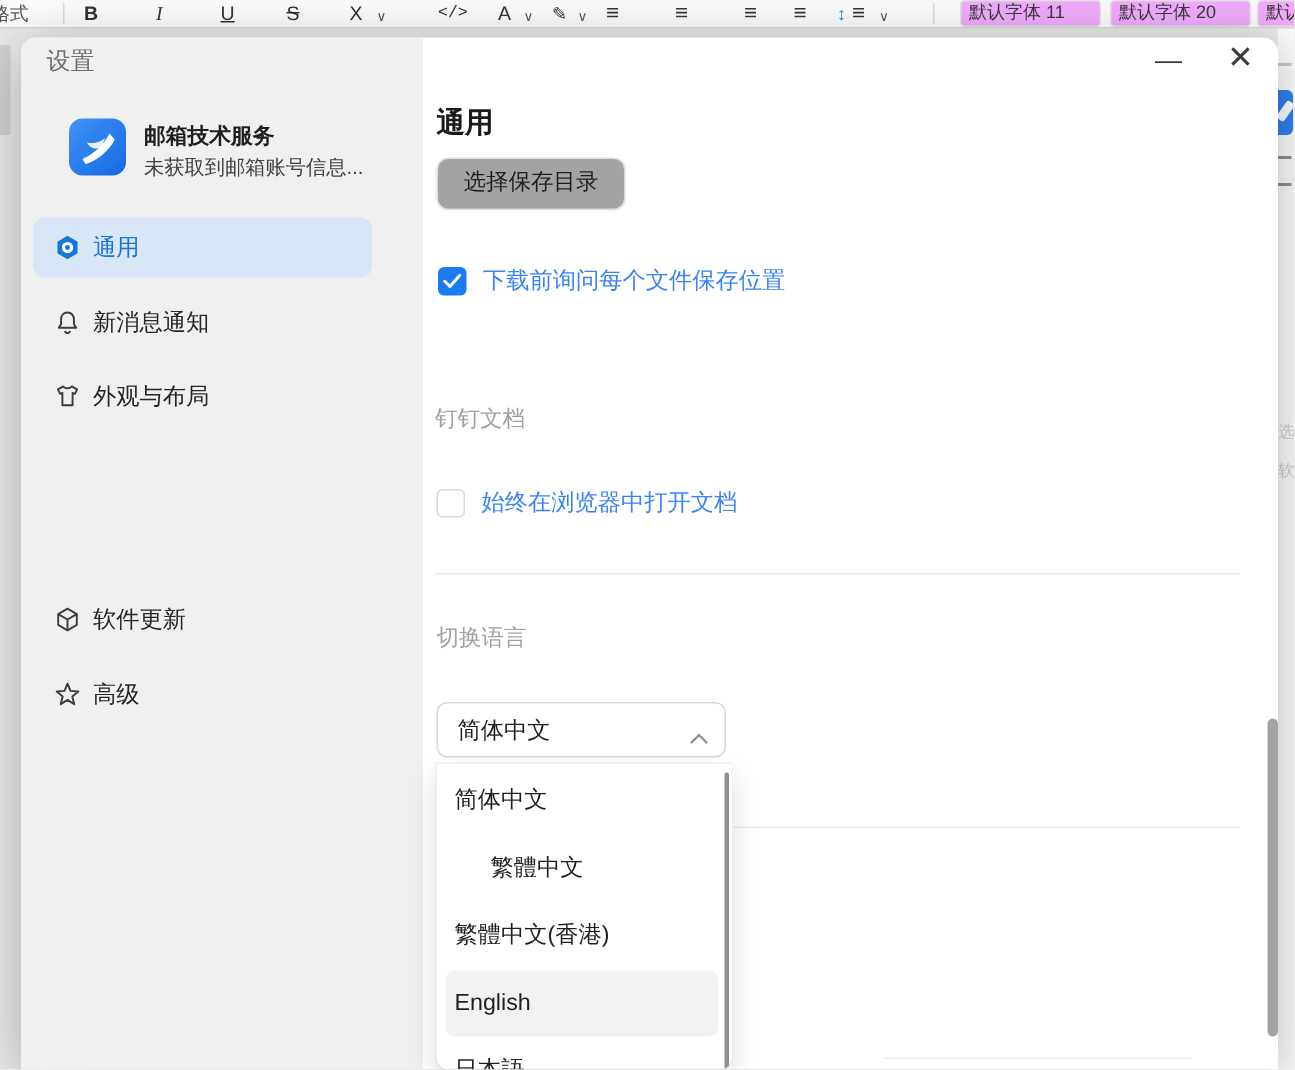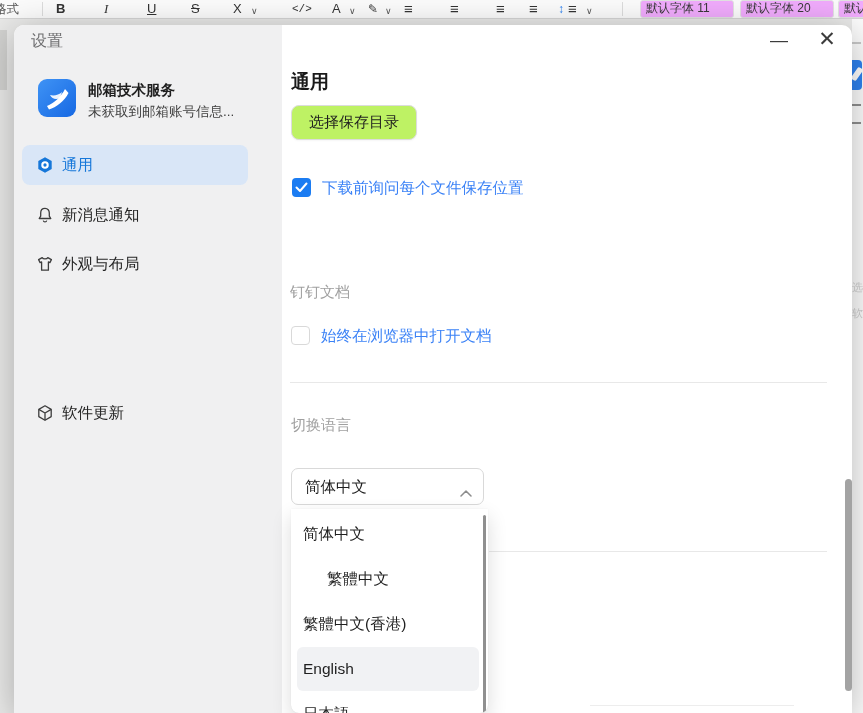--- a/index.html
+++ b/index.html
@@ -30,38 +30,38 @@
   .right-sliver .chip i{position:absolute;left:2px;top:7px;width:6px;height:14px;background:#fff;transform:rotate(35deg);display:block;border-radius:2px;}
   .right-sliver .ghost{position:absolute;left:0;color:#cfcfcf;font-size:11px;}
   
   .dialog{
     position:absolute;left:14px;top:25px;width:838px;height:688px;
     background:#fff;border-radius:10px 10px 0 0;
     box-shadow:0 6px 36px rgba(0,0,0,.28);overflow:hidden;z-index:2;
   }
   .sidebar{position:absolute;left:0;top:0;width:268px;height:688px;background:#f0f0f1;}
   .sb-title{position:absolute;left:17px;top:6px;font-size:16px;color:#6e6e70;}
-  .account{position:absolute;left:8px;top:52px;width:216px;height:46px;}
+  .account{position:absolute;left:16px;top:52px;width:216px;height:46px;}
   .acct-icon{position:absolute;left:16px;top:2px;width:38px;height:38px;border-radius:9px;
     background:linear-gradient(135deg,#3f93f5,#1668e3);}
   .acct-name{position:absolute;left:66px;top:4px;font-size:14.5px;font-weight:bold;color:#1f1f1f;white-space:nowrap;}
   .acct-sub{position:absolute;left:66px;top:26px;font-size:13.5px;color:#404040;white-space:nowrap;}
   .nav-item{position:absolute;left:8px;width:226px;height:40px;border-radius:8px;cursor:default;}
   .nav-item .nico{position:absolute;left:14px;top:11px;width:18px;height:18px;}
   .nav-item .nlabel{position:absolute;left:40px;top:10px;font-size:15.5px;color:#262626;white-space:nowrap;}
   .nav-item.sel{background:#d9e6f7;}
   .nav-item.sel .nlabel{color:#1677d9;}
   
   .winbtn{position:absolute;color:#3c3c3c;cursor:default;}
   .min-btn{left:752px;top:2px;width:26px;height:26px;font-size:18px;line-height:26px;text-align:center;}
   .close-btn{left:799px;top:0px;width:28px;height:28px;font-size:21px;line-height:28px;text-align:center;}
   .main-heading{position:absolute;left:277px;top:44px;font-size:19px;font-weight:bold;color:#1a1a1a;}
   .save-dir-btn{
     position:absolute;left:277px;top:80px;height:33px;padding:0 17px;line-height:32px;
-    background:#bef264;border:1px solid #dcdcdc;border-radius:8px;font-size:15px;color:#1f1f1f;
+    background:#a3a3a3;border:1px solid #dcdcdc;border-radius:8px;font-size:15px;color:#1f1f1f;
     box-shadow:0 1px 2px rgba(0,0,0,.04);
   }
   .cb-row{position:absolute;height:20px;}
   .cb{position:absolute;left:0;top:0;width:19px;height:19px;border-radius:4px;box-sizing:border-box;}
   .cb.checked{background:#1b7cf2;}
   .cb.unchecked{background:#fff;border:1.5px solid #d9d9d9;}
   .cb svg{position:absolute;left:3px;top:4px;}
   .cb-label{position:absolute;left:30px;top:0px;font-size:15.5px;color:#3b82f6;line-height:20px;white-space:nowrap;}
   .sect-label{position:absolute;font-size:15px;color:#a0a0a0;white-space:nowrap;}
   .divider{position:absolute;height:1px;background:#e8e8e8;}
@@ -177,40 +177,48 @@
     <div class="nav-item" style="top:368px;">
       <span class="nico">
         <svg width="18" height="18" viewBox="0 0 18 18" fill="none" stroke="#3d3d3d" stroke-width="1.3" stroke-linejoin="round">
           <path d="M9 1.8 L15.2 5.4 V12.6 L9 16.2 L2.8 12.6 V5.4 Z"></path>
           <path d="M2.8 5.4 L9 9 L15.2 5.4 M9 9 V16.2"></path>
         </svg>
       </span>
       <span class="nlabel">软件更新</span>
     </div>
 
+    <div class="nav-item" style="top:418px;">
+      <span class="nico">
+        <svg width="18" height="18" viewBox="0 0 18 18" fill="none" stroke="#3d3d3d" stroke-width="1.3" stroke-linejoin="round">
+          <path d="M9 1.8 L11 6.6 L16.2 7 L12.2 10.3 L13.5 15.5 L9 12.6 L4.5 15.5 L5.8 10.3 L1.8 7 L7 6.6 Z"></path>
+        </svg>
+      </span>
+      <span class="nlabel">高级</span>
+    </div>
 
   </div>
 
   <div class="winbtn min-btn">—</div>
   <div class="winbtn close-btn">✕</div>
 
   <div class="main-heading">通用</div>
 
   <div class="save-dir-btn">选择保存目录</div>
 
   <div class="cb-row" style="left:278px;top:153px;">
     <span class="cb checked">
       <svg width="13" height="11" viewBox="0 0 13 11">
           <polyline points="1.5,5.5 5,9 11.5,1.5" fill="none" stroke="#ffffff" stroke-width="2" stroke-linecap="round" stroke-linejoin="round"></polyline>
         </svg>
     </span>
     <span class="cb-label">下载前询问每个文件保存位置</span>
   </div>
 
-  <div class="sect-label" style="left:276px;top:258px;">钉钉文档</div>
+  <div class="sect-label" style="left:276px;top:245px;">钉钉文档</div>
 
   <div class="cb-row" style="left:277px;top:301px;">
     <span class="cb unchecked"></span>
     <span class="cb-label">始终在浏览器中打开文档</span>
   </div>
 
   <div class="divider" style="left:276px;top:357px;width:537px;"></div>
 
   <div class="sect-label" style="left:277px;top:391px;">切换语言</div>
 

